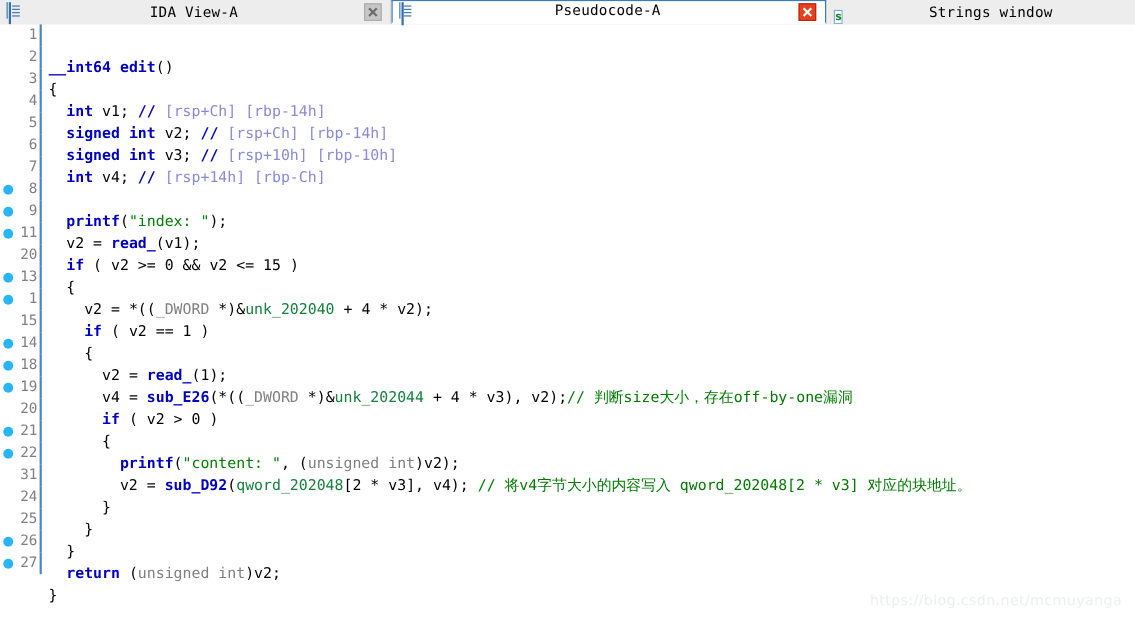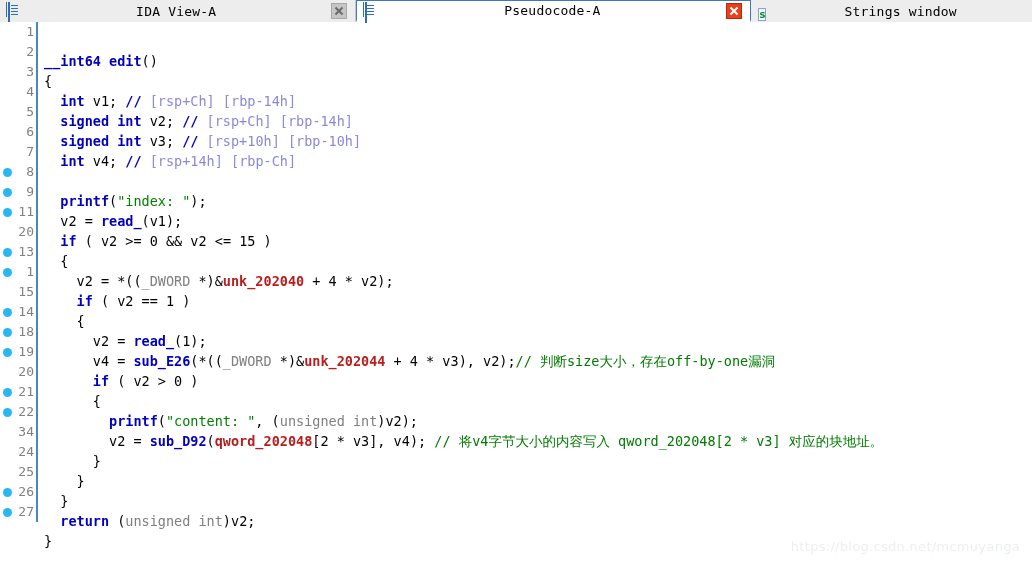--- a/index.html
+++ b/index.html
@@ -180,21 +180,21 @@
 
   
   .kw    { color: #0000c0; font-weight: bold; }     
   .fn    { color: #0000c0; font-weight: bold; }     
   .var   { color: #000000; }                        
   .num   { color: #000000; }
   .str   { color: #008000; }                        
   .cmt   { color: #8a8ad8; }                        
   .cmtg  { color: #007a00; }                        
   .type  { color: #808080; }                        
-  .glob  { color: #b91c1c; font-weight: bold; }     
+  .glob  { color: #15803d; font-weight: normal; }     
   .punct { color: #000000; }
 
   .watermark {
     position: absolute;
     right: 12px;
     bottom: 8px;
     font-family: "DejaVu Sans", "Liberation Sans", sans-serif;
     font-size: 13px;
     color: #eceff1;
     letter-spacing: .3px;
@@ -241,21 +241,21 @@
       <div class="coderow"><div class="marker"></div><div class="lineno">20</div><div class="gutterbar"></div><div class="codetext"><span class="punct">  {</span></div></div>
       <div class="coderow"><div class="marker on"></div><div class="lineno">13</div><div class="gutterbar"></div><div class="codetext"><span class="punct">    </span><span class="var">v2</span><span class="punct"> = *((</span><span class="type">_DWORD</span><span class="punct"> *)&amp;</span><span class="glob">unk_202040</span><span class="punct"> + </span><span class="num">4</span><span class="punct"> * </span><span class="var">v2</span><span class="punct">);</span></div></div>
       <div class="coderow"><div class="marker on"></div><div class="lineno">1</div><div class="gutterbar"></div><div class="codetext"><span class="punct">    </span><span class="kw">if</span><span class="punct"> ( </span><span class="var">v2</span><span class="punct"> == </span><span class="num">1</span><span class="punct"> )</span></div></div>
       <div class="coderow"><div class="marker"></div><div class="lineno">15</div><div class="gutterbar"></div><div class="codetext"><span class="punct">    {</span></div></div>
       <div class="coderow"><div class="marker on"></div><div class="lineno">14</div><div class="gutterbar"></div><div class="codetext"><span class="punct">      </span><span class="var">v2</span><span class="punct"> = </span><span class="fn">read_</span><span class="punct">(</span><span class="num">1</span><span class="punct">);</span></div></div>
       <div class="coderow"><div class="marker on"></div><div class="lineno">18</div><div class="gutterbar"></div><div class="codetext"><span class="punct">      </span><span class="var">v4</span><span class="punct"> = </span><span class="fn">sub_E26</span><span class="punct">(*((</span><span class="type">_DWORD</span><span class="punct"> *)&amp;</span><span class="glob">unk_202044</span><span class="punct"> + </span><span class="num">4</span><span class="punct"> * </span><span class="var">v3</span><span class="punct">), </span><span class="var">v2</span><span class="punct">);</span><span class="cmtg">// 判断size大小，存在off-by-one漏洞</span></div></div>
       <div class="coderow"><div class="marker on"></div><div class="lineno">19</div><div class="gutterbar"></div><div class="codetext"><span class="punct">      </span><span class="kw">if</span><span class="punct"> ( </span><span class="var">v2</span><span class="punct"> &gt; </span><span class="num">0</span><span class="punct"> )</span></div></div>
       <div class="coderow"><div class="marker"></div><div class="lineno">20</div><div class="gutterbar"></div><div class="codetext"><span class="punct">      {</span></div></div>
       <div class="coderow"><div class="marker on"></div><div class="lineno">21</div><div class="gutterbar"></div><div class="codetext"><span class="punct">        </span><span class="fn">printf</span><span class="punct">(</span><span class="str">"content: "</span><span class="punct">, (</span><span class="type">unsigned int</span><span class="punct">)</span><span class="var">v2</span><span class="punct">);</span></div></div>
       <div class="coderow"><div class="marker on"></div><div class="lineno">22</div><div class="gutterbar"></div><div class="codetext"><span class="punct">        </span><span class="var">v2</span><span class="punct"> = </span><span class="fn">sub_D92</span><span class="punct">(</span><span class="glob">qword_202048</span><span class="punct">[</span><span class="num">2</span><span class="punct"> * </span><span class="var">v3</span><span class="punct">], </span><span class="var">v4</span><span class="punct">); </span><span class="cmtg">// 将v4字节大小的内容写入 qword_202048[2 * v3] 对应的块地址。</span></div></div>
-      <div class="coderow"><div class="marker"></div><div class="lineno">34</div><div class="gutterbar"></div><div class="codetext"><span class="punct">      }</span></div></div>
+      <div class="coderow"><div class="marker"></div><div class="lineno">31</div><div class="gutterbar"></div><div class="codetext"><span class="punct">      }</span></div></div>
       <div class="coderow"><div class="marker"></div><div class="lineno">24</div><div class="gutterbar"></div><div class="codetext"><span class="punct">    }</span></div></div>
       <div class="coderow"><div class="marker"></div><div class="lineno">25</div><div class="gutterbar"></div><div class="codetext"><span class="punct">  }</span></div></div>
       <div class="coderow"><div class="marker on"></div><div class="lineno">26</div><div class="gutterbar"></div><div class="codetext"><span class="punct">  </span><span class="kw">return</span><span class="punct"> (</span><span class="type">unsigned int</span><span class="punct">)</span><span class="var">v2</span><span class="punct">;</span></div></div>
       <div class="coderow"><div class="marker on"></div><div class="lineno">27</div><div class="gutterbar"></div><div class="codetext"><span class="punct">}</span></div></div>
     </div>
 
   <div class="watermark">https://blog.csdn.net/mcmuyanga</div>
 
 </div>
 

